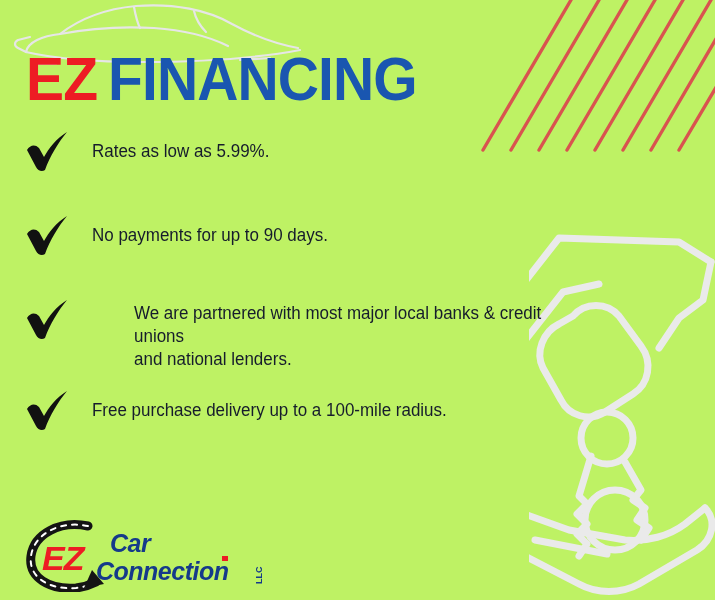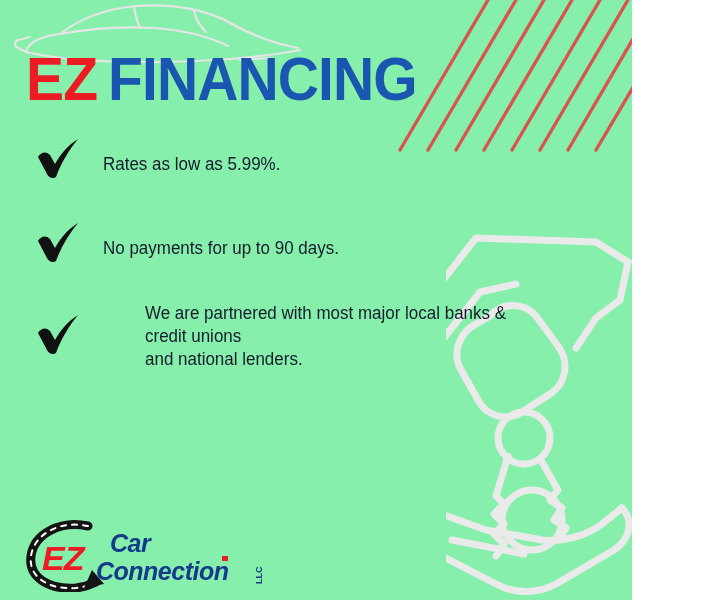--- a/index.html
+++ b/index.html
@@ -8,23 +8,23 @@
   }
   body {
     width: 715px;
     height: 600px;
     background: #ffffff;
     font-family: "Liberation Sans", sans-serif;
     overflow: hidden;
   }
   #flyer {
     position: relative;
-    width: 632px;
+    width: 715px;
     height: 600px;
-    background: #86efac;
+    background: #bef264;
     overflow: hidden;
   }
 
   
   .wm {
     position: absolute;
     pointer-events: none;
   }
   #car-watermark {
     left: 8px;
@@ -70,23 +70,23 @@
   
   #benefits-list {
     position: absolute;
     left: 0;
     top: 126px;
     width: 560px;
   }
   .benefit-row {
     position: relative;
     display: flex;
-    align-items: center;
+    align-items: flex-start;
     min-height: 62px;
-    padding-left: 35px;
+    padding-left: 24px;
     margin-bottom: 16px;
   }
   .check-icon {
     flex: 0 0 auto;
     width: 46px;
     height: 44px;
     margin-top: 4px;
   }
   .benefit-text {
     flex: 1 1 auto;
@@ -202,20 +202,28 @@
       <svg class="check-icon" viewBox="0 0 46 44" xmlns="http://www.w3.org/2000/svg">
         <path d="M3 20 C6 15, 11 14, 15 18 L20 27 C25 18, 32 9, 43 2 C34 13, 26 26, 21 40 C18 42, 14 41, 12 37 Z" fill="#111111"></path>
       </svg>
       <div class="benefit-text">
         <span>We are partnered with most major local banks &amp; credit unions</span>
         <span class="line2">and national lenders.</span>
       </div>
     </div>
 
 
+    <div class="benefit-row" id="benefit-row-5">
+      <svg class="check-icon" viewBox="0 0 46 44" xmlns="http://www.w3.org/2000/svg">
+        <path d="M3 20 C6 15, 11 14, 15 18 L20 27 C25 18, 32 9, 43 2 C34 13, 26 26, 21 40 C18 42, 14 41, 12 37 Z" fill="#111111"></path>
+      </svg>
+      <div class="benefit-text">
+        <span>Free purchase delivery up to a 100-mile radius.</span>
+      </div>
+    </div>
 
   </div>
 
   <svg id="brand-logo" viewBox="0 0 262 74" xmlns="http://www.w3.org/2000/svg">
 
     <g>
       <path d="M62 8 C34 2, 8 16, 5 38 C2 60, 24 72, 50 70 C58 69, 64 67, 70 64" fill="none" stroke="#141414" stroke-width="9" stroke-linecap="round"></path>
       <path d="M62 8 C34 2, 8 16, 5 38 C2 60, 24 72, 50 70 C58 69, 64 67, 70 64" fill="none" stroke="#ffffff" stroke-width="2" stroke-linecap="round" stroke-dasharray="5 6"></path>
       <path d="M66 52 L78 66 L58 70 Z" fill="#141414"></path>
     </g>

